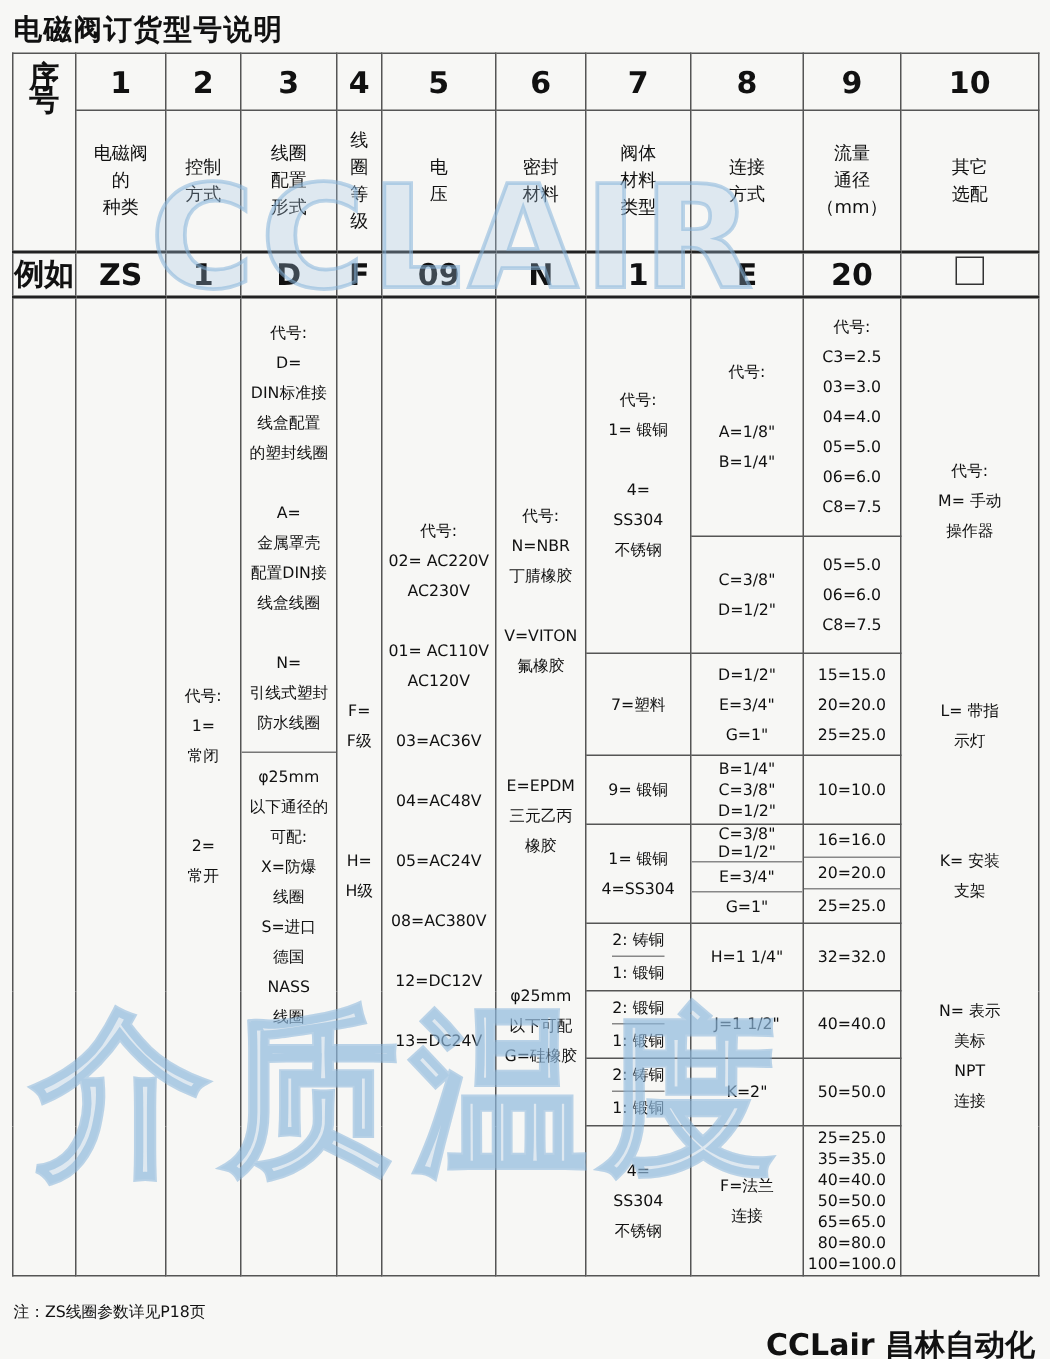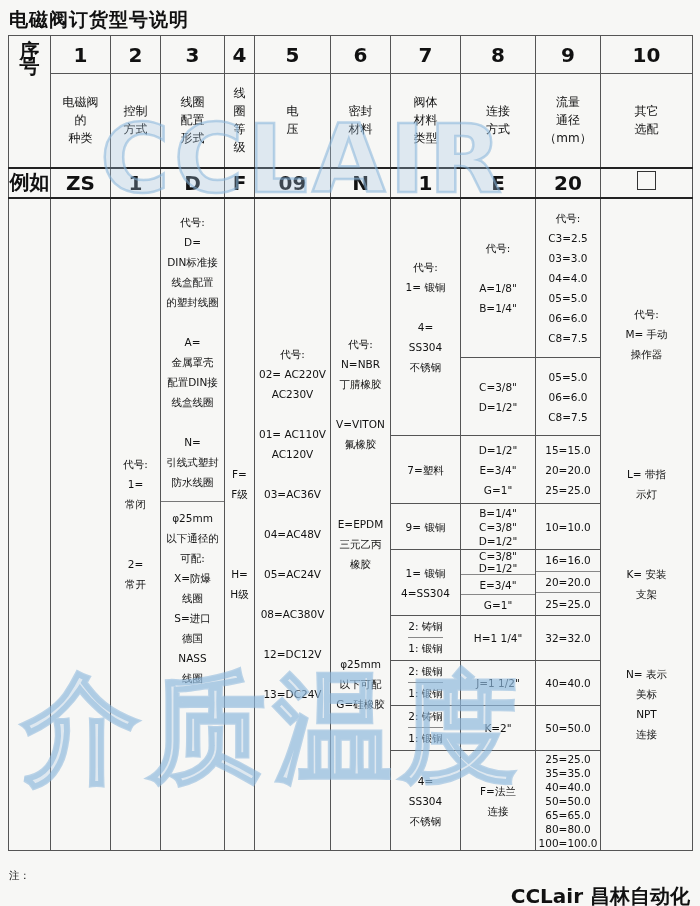--- a/index.html
+++ b/index.html
@@ -334,15 +334,16 @@
   </tr>
   </tbody>
 </table>
 
 <div class="wm wm-upper">CCLAIR</div>
 <div class="wm wm-lower">介质温度</div>
 
 <div class="note">
   <span class="note-label">注：</span>
   <span>
+    <div>ZS线圈参数详见P18页</div>
   </span>
 </div>
 <div class="brand">CCLair 昌林自动化</div>
 
 </body></html>

